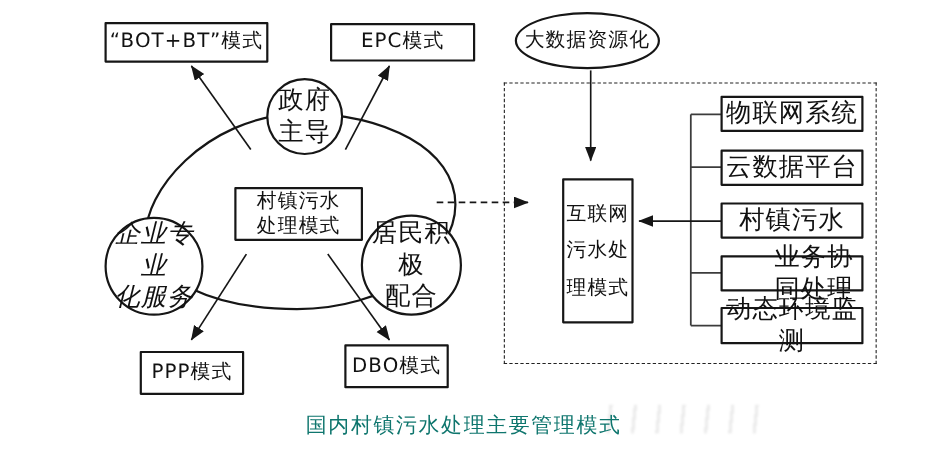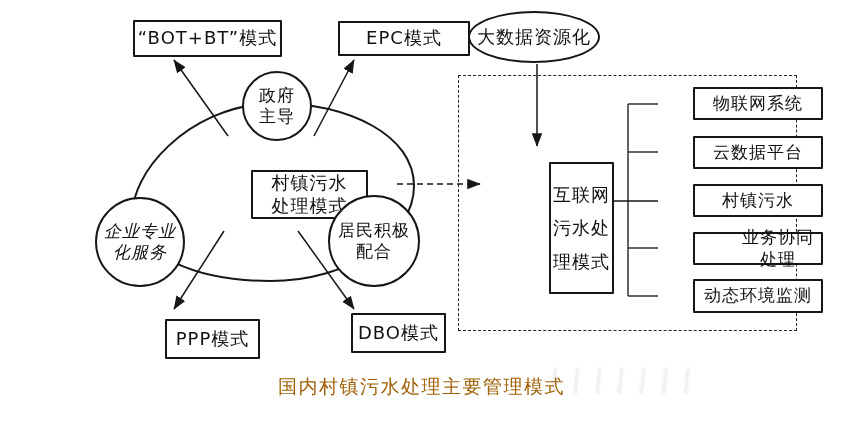--- a/index.html
+++ b/index.html
@@ -9,35 +9,35 @@
   }
   .stage svg.wires { position:absolute; left:0; top:0; z-index:1; }
 
   .node {
     position:absolute; z-index:2; box-sizing:border-box;
     background:#fff; border:2px solid #161616;
     display:flex; align-items:center; justify-content:center;
     text-align:center; white-space:pre-line; line-height:1.25;
     font-size:18px; letter-spacing:1px;
   }
-  .rect   { border-radius:1px;margin-left:38px; }
+  .rect   { border-radius:1px; }
   .circle { border-radius:50%; }
   .ellipse{ border-radius:50%; }
 
   .dashed-zone {
     position:absolute; z-index:0; box-sizing:border-box;
     border:1.6px dashed #222; background:transparent;
   }
 
-  .small { font-size:17px; }
+  .small { font-size:23px; }
   .internet-lines { line-height:1.85; }
 
   .caption {
     position:absolute; z-index:2; text-align:center;
-    font-family:"DejaVu Serif", serif; font-size:19px; color:#a16207;
+    font-family:"DejaVu Serif", serif; font-size:19px; color:#0f766e;
     letter-spacing:1.5px; white-space:nowrap;
   }
   .watermark {
     position:absolute; z-index:0; opacity:.16; filter:blur(1.2px);
     background:repeating-linear-gradient(96deg,
       transparent 0 9px, #8a8a8a 9px 12px, transparent 12px 22px);
   }
 </style>
 </head>
 <body>

